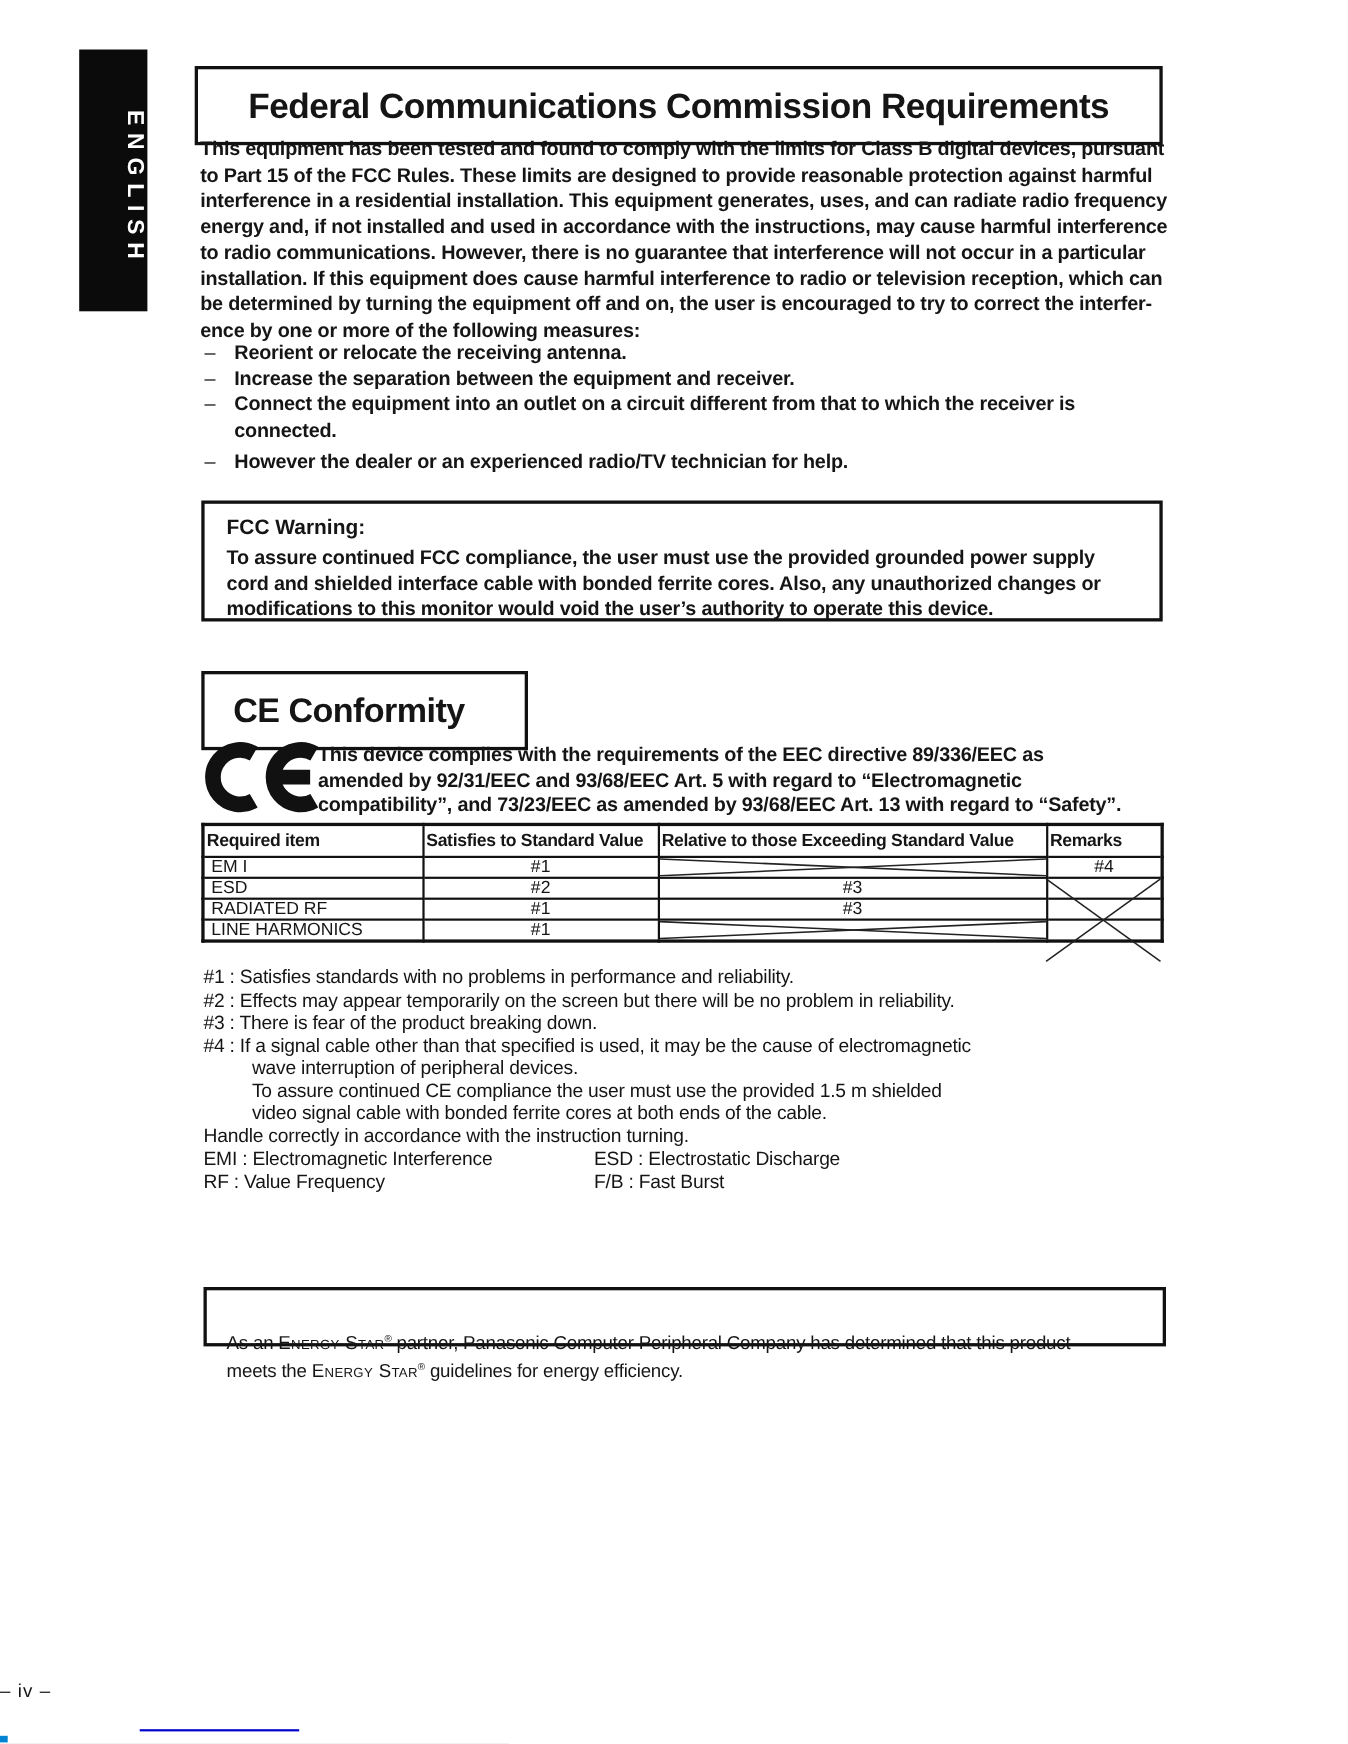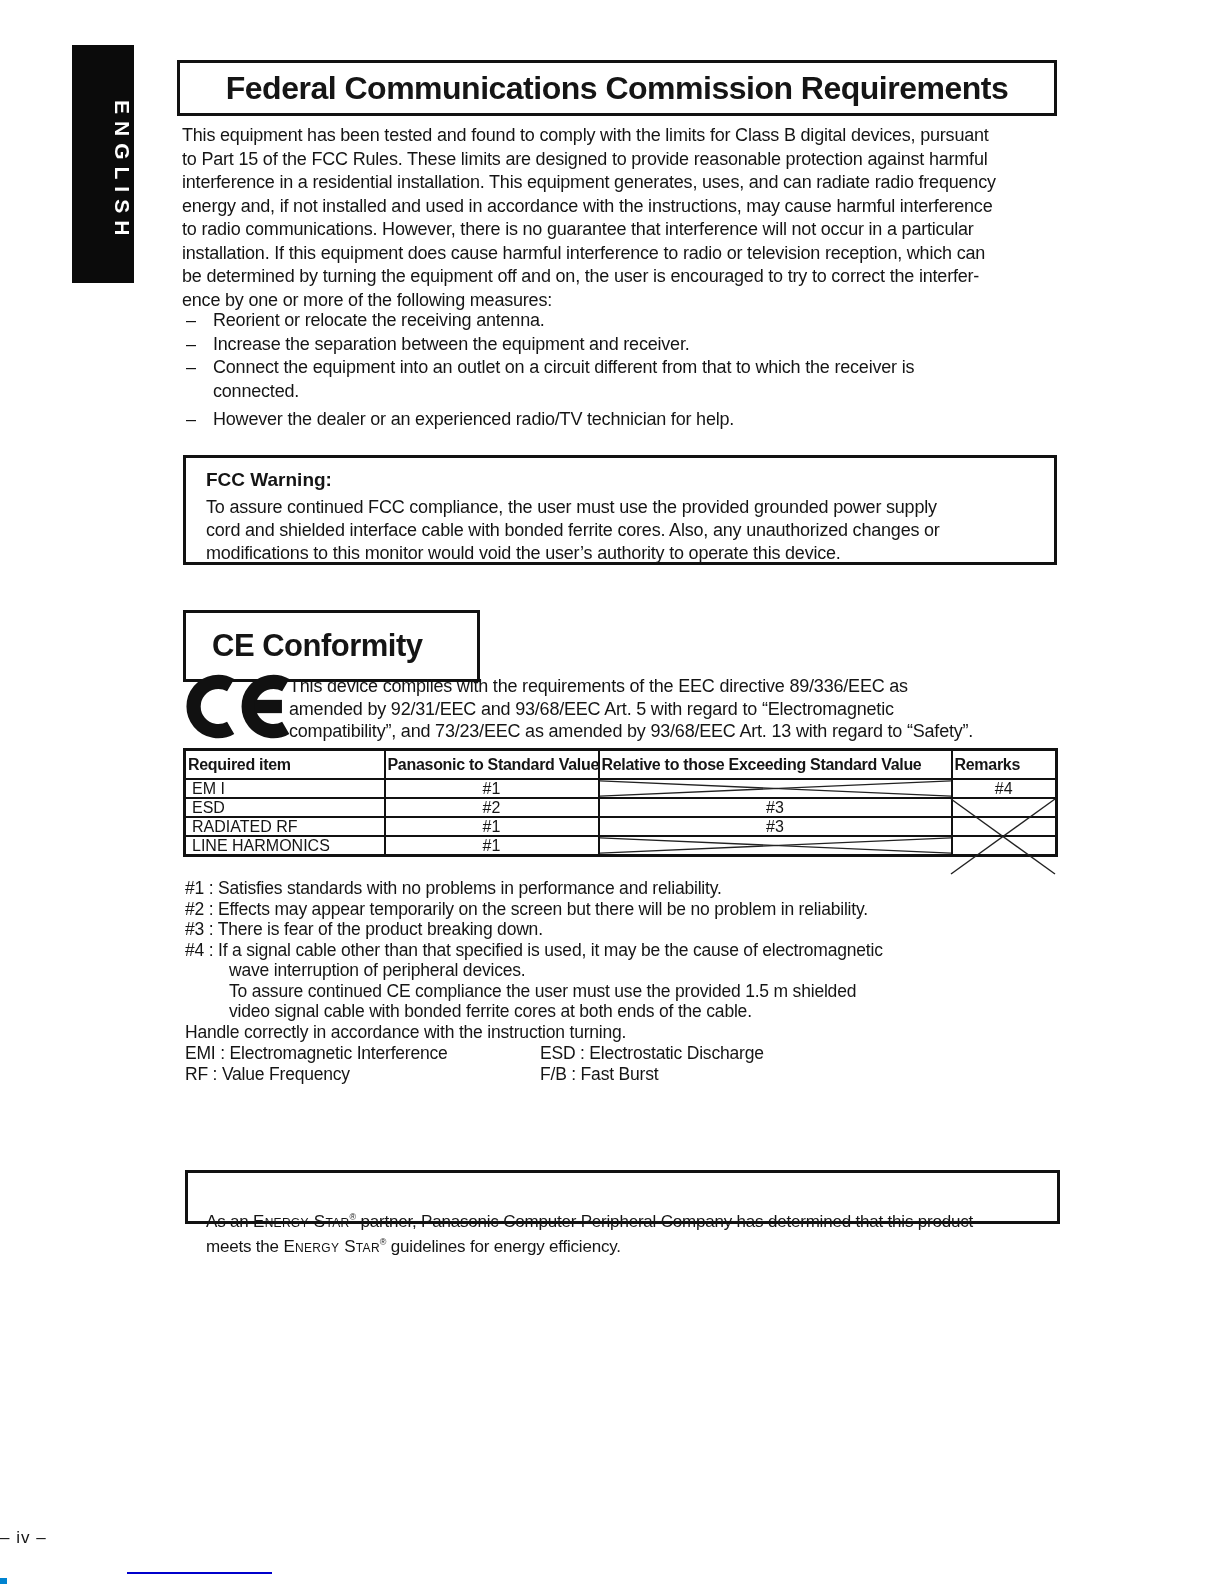--- a/index.html
+++ b/index.html
@@ -9,33 +9,33 @@
   }
   
   .lang-tab {
     position:absolute; left:72px; top:45px; width:62px; height:238px;
     background:#0b0b0b; color:#ffffff; display:flex; align-items:flex-start; justify-content:center;
     writing-mode:vertical-rl; font-size:21px; font-weight:bold; letter-spacing:7px;
     padding-top:14px; box-sizing:border-box;
   }
   
   .fcc-title-box {
-    position:absolute; left:177px; top:60px; width:880px; height:56px;
+    position:absolute; left:177px; top:60px; width:880px; height:72px;
     border:3px solid #111; box-sizing:border-box;
     display:flex; align-items:center; justify-content:center;
     font-size:32px; font-weight:bold; letter-spacing:-0.5px;
   }
   .ce-title-box {
     position:absolute; left:183px; top:610px; width:297px; height:72px;
     border:3px solid #111; box-sizing:border-box;
     display:flex; align-items:center; padding-left:26px;
     font-size:31px; font-weight:bold; letter-spacing:-0.5px;
   }
   
-  .pre { white-space:pre-line; }
+  .pre { white-space:pre-line;font-weight:bold; }
   .fcc-body {
     position:absolute; left:182px; top:124px; width:960px;
     font-size:18px; line-height:23.5px; letter-spacing:-0.2px;
   }
   .measures { position:absolute; left:186px; top:309px; width:940px;
     font-size:18px; line-height:23.5px; letter-spacing:-0.2px; }
   .measure-item { display:flex; }
   .measure-item:last-child { margin-top:5px; }
   .measure-dash { width:27px; flex:0 0 27px; }
   .warning-box {
@@ -155,21 +155,21 @@
     <table class="ce-table">
       <colgroup>
         <col style="width:200px">
           <col style="width:214px">
           <col style="width:353px">
           <col style="width:105px">
       </colgroup>
       <tbody>
           <tr>
         <th>Required item</th>
-        <th>Panasonic to Standard Value</th>
+        <th>Satisfies to Standard Value</th>
         <th>Relative to those Exceeding Standard Value</th>
         <th>Remarks</th>
       </tr>
       <tr>
         <td class="c-item">EM I</td>
         <td class="c-num">#1</td>
         <td class="crossed">
           <svg viewBox="0 0 100 20" preserveAspectRatio="none">
             <line x1="0" y1="1" x2="100" y2="19" stroke="#222" stroke-width="1.4" vector-effect="non-scaling-stroke"></line>
             <line x1="0" y1="19" x2="100" y2="1" stroke="#222" stroke-width="1.4" vector-effect="non-scaling-stroke"></line>

